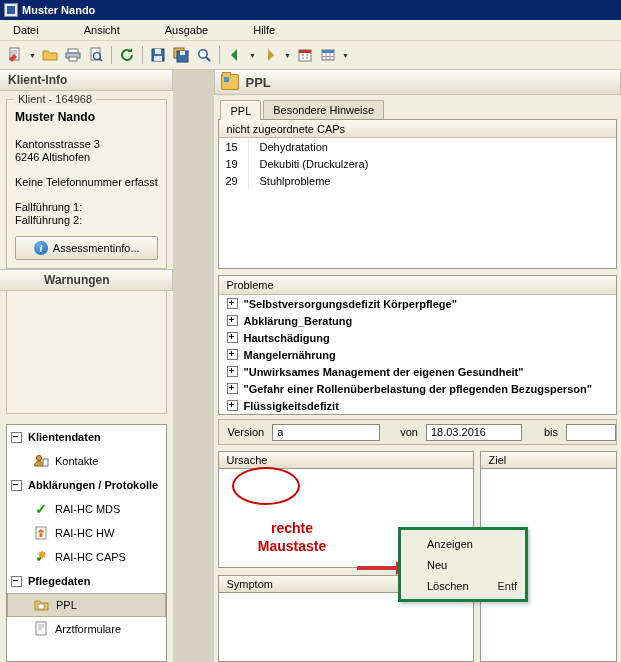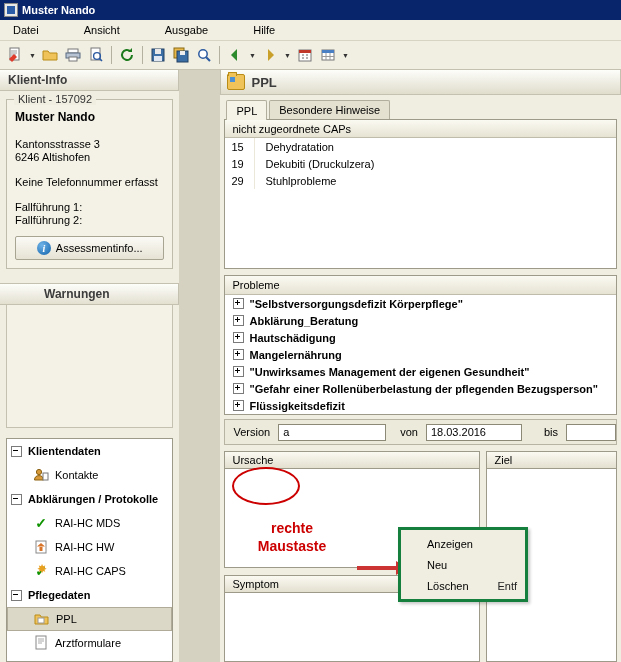--- a/index.html
+++ b/index.html
@@ -168,21 +168,21 @@
     border-radius: 50%;
     background: radial-gradient(circle at 35% 30%, #6fb3e8, #1162aa);
     color: #fff;
     font-size: 10px;
     font-weight: bold;
     font-style: italic;
     display: flex; align-items: center; justify-content: center;
     font-family: "Liberation Serif", serif;
   }
   .warn-header {
-    margin-top: 14px;
+    margin-top: 0;
     padding-left: 44px;
   }
   .warn-body {
     margin: 0 6px;
     border: 1px solid #c5c1b1;
     border-top: none;
     background: #f4f2e6;
     height: 122px;
   }
 
@@ -584,21 +584,21 @@
   </div>
   <div class="tb-arrow">▼</div>
 </div>
 
 <div class="workspace">
 
   <div class="left-panel">
     <div class="panel-header">Klient-Info</div>
 
     <div class="klient-box">
-      <div class="klient-legend">Klient - 157092</div>
+      <div class="klient-legend">Klient - 164968</div>
       <div class="klient-name">Muster  Nando</div>
       <div class="klient-line">Kantonsstrasse 3</div>
       <div class="klient-line">6246 Altishofen</div>
       <div class="klient-gap"></div>
       <div class="klient-line">Keine Telefonnummer erfasst</div>
       <div class="klient-gap"></div>
       <div class="klient-line">Fallführung 1:</div>
       <div class="klient-line">Fallführung 2:</div>
       <div class="assess-btn">
         <span class="info-icon">i</span>
@@ -728,21 +728,21 @@
       </div>
       <div class="prob-row">
         <span class="expander plus"></span>
         <span>Flüssigkeitsdefizit</span>
       </div>
     </div>
 
     <div class="version-bar">
       <span>Version</span>
       <span class="vfield" style="width:108px;">a</span>
-      <span style="margin-left:6px;">von</span>
+      <span style="margin-left:12px;">von</span>
       <span class="vfield" style="width:96px;">18.03.2016</span>
       <span style="margin-left:14px;">bis</span>
       <span class="vfield" style="width:50px;"></span>
     </div>
 
     <div class="bottom-split">
       <div class="col-left">
         <div class="sec-header">Ursache</div>
         <div class="sec-body ursache-body"></div>
         <div class="symptom-wrap">

